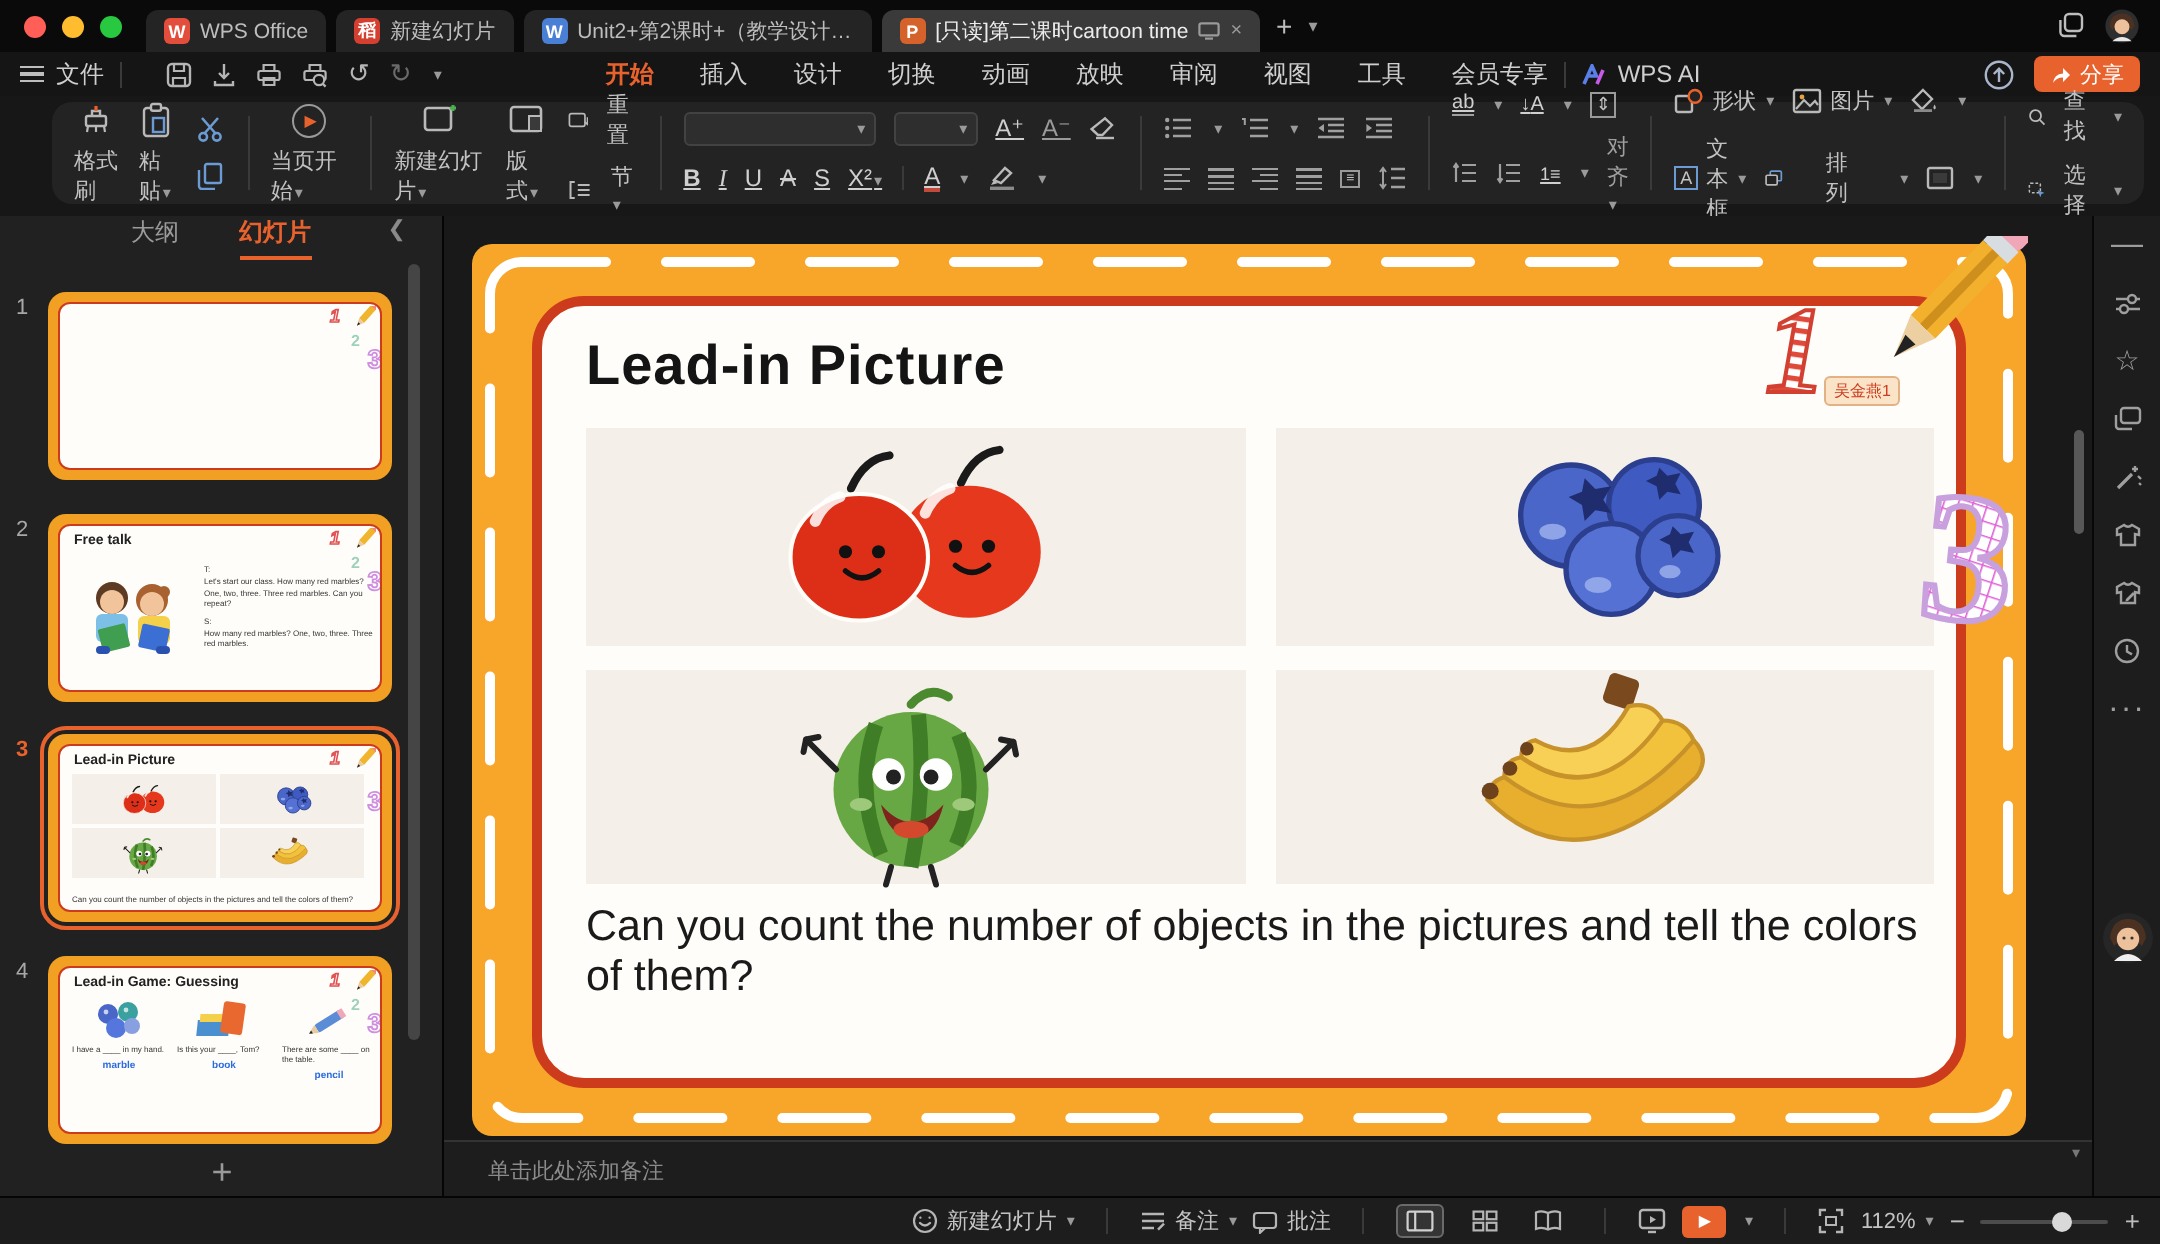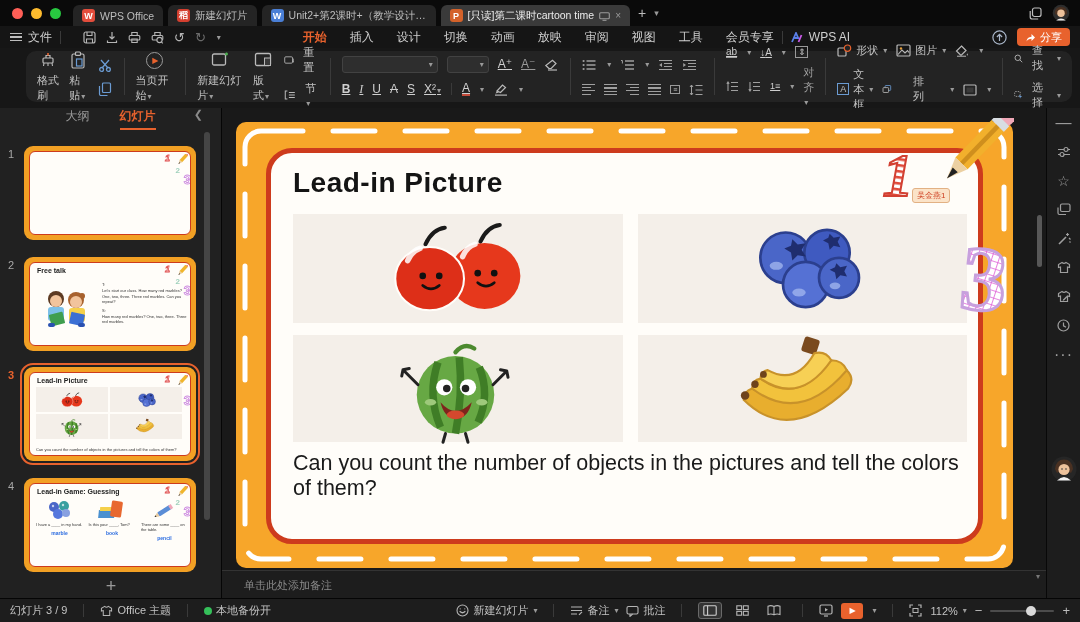--- a/index.html
+++ b/index.html
@@ -836,35 +836,20 @@
           <path d="M4 13 q1 -9.5 9 -9.5 q8 0 9 9.5 l-2 4 q-7 -7 -14 0 z" fill="#4a3122"></path>
           <circle cx="13" cy="13.5" r="5.6" fill="#ecc19b"></circle>
           <circle cx="11" cy="13" r="0.8" fill="#333"></circle>
           <circle cx="15" cy="13" r="0.8" fill="#333"></circle>
           <path d="M6 24.5 q7 -7 14 0 z" fill="#f0f0f0"></path>
         </svg>
     </div>
   </div>
 
   <div class="statusbar">
-    <div class="sb-left">
-      <span>幻灯片 3 / 9</span>
-      <span class="vdiv"></span>
-      <span class="sb-item">
-        <svg class="ic" width="13" height="12" viewBox="0 0 14 13">
-            <path d="M5 1.5 L1.5 3.5 V6.5 L3.5 6 V11.5 H10.5 V6 L12.5 6.5 V3.5 L9 1.5 Q7 3.3 5 1.5 z" fill="none" stroke="#b5b5b5" stroke-width="1.1"></path>
-          </svg>
-        <span>Office 主题</span>
-      </span>
-      <span class="vdiv"></span>
-      <span class="sb-item">
-        <span class="dotg"></span>
-        <span>本地备份开</span>
-      </span>
-    </div>
     <div class="sb-right">
       <span class="sb-item">
         <svg class="ic" width="13" height="13" viewBox="0 0 13 13">
             <circle cx="6.5" cy="6.5" r="5.5" fill="none" stroke="#b5b5b5" stroke-width="1.1"></circle>
             <path d="M4 7.5 q2.5 2.5 5 0 M4.2 4.8 h0.01 M8.8 4.8 h0.01" stroke="#b5b5b5" stroke-width="1.2" fill="none" stroke-linecap="round"></path>
           </svg>
         <span>新建幻灯片</span>
           <span class="caret">▾</span>
       </span>
       <span class="vdiv"></span>

